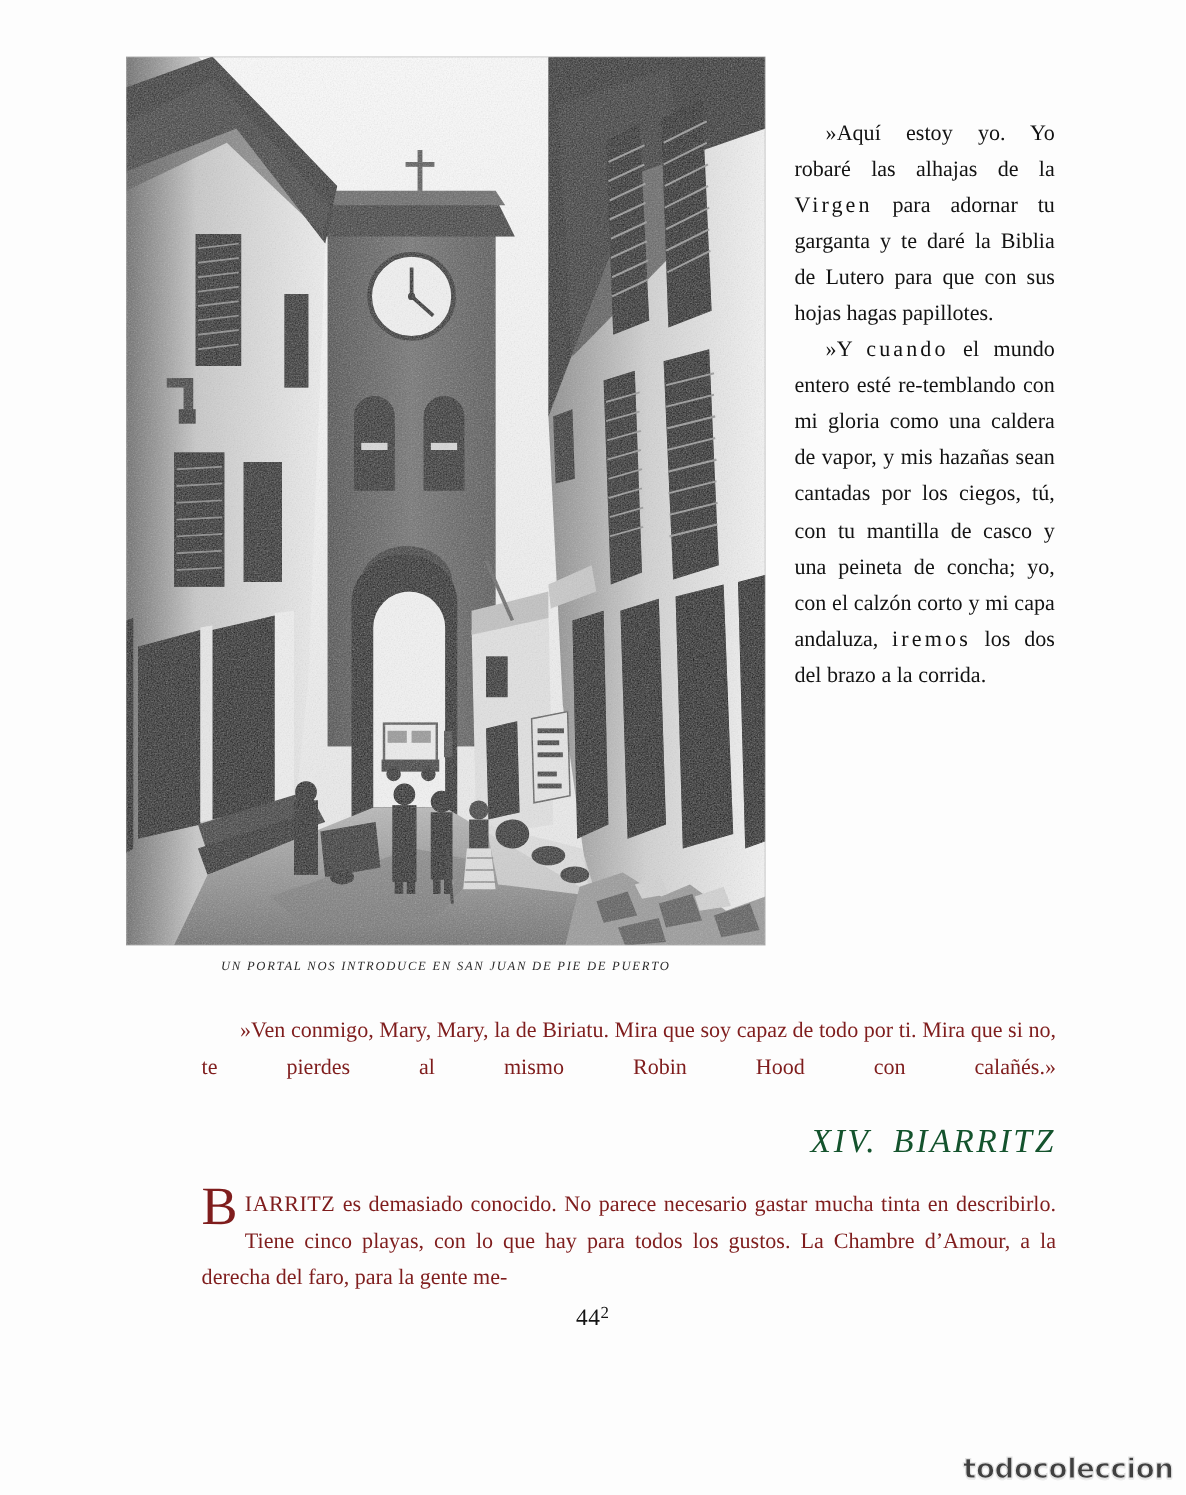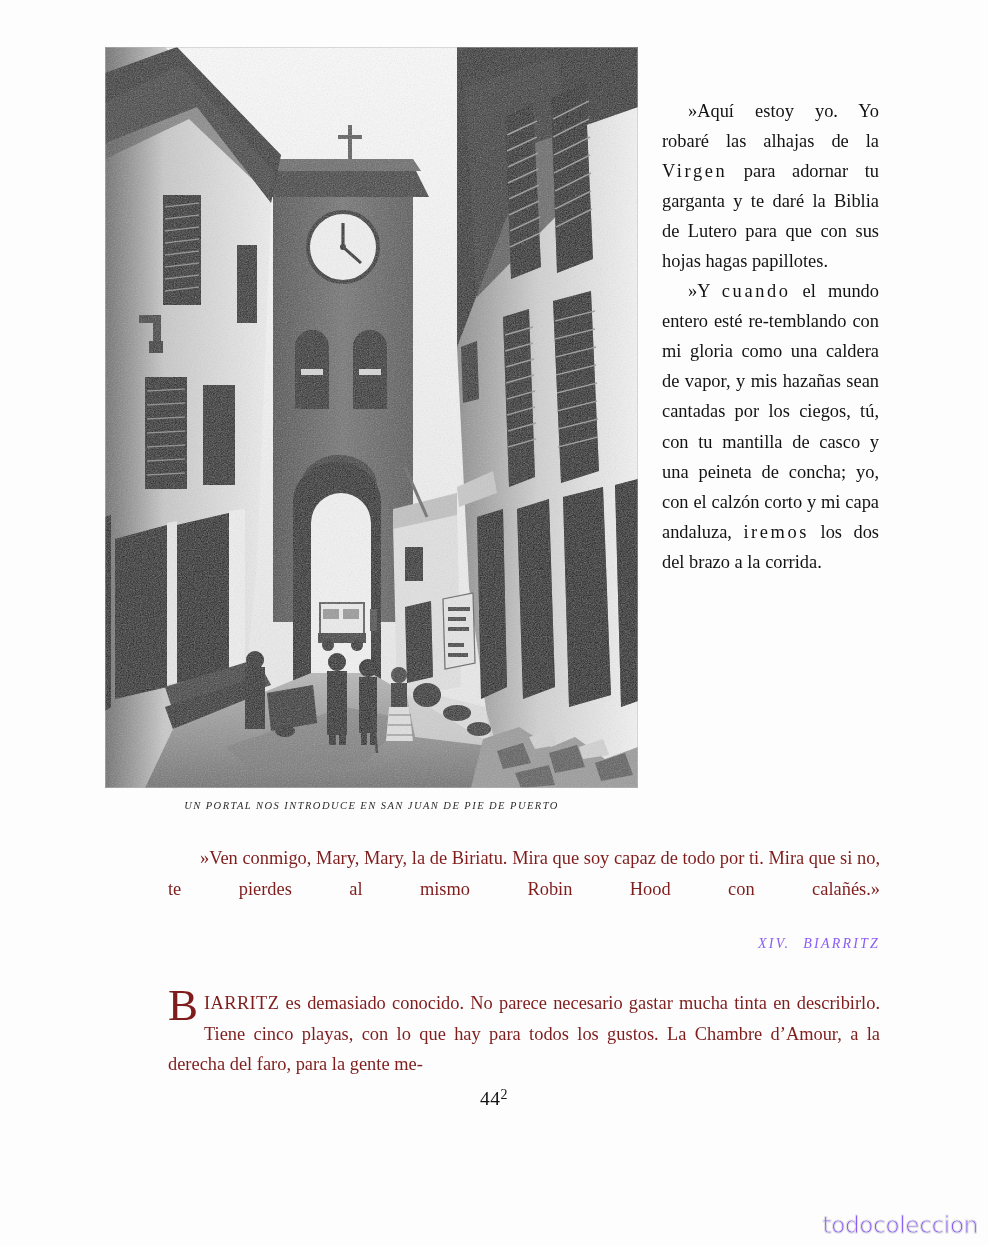--- a/index.html
+++ b/index.html
@@ -81,23 +81,23 @@
   }
   .para-mary { top: 843px; text-indent: 32px; }
 
   .section-heading {
     position: absolute;
     left: 168px;
     width: 712px;
     top: 936px;
     text-align: right;
     font-style: italic;
-    font-size: 14px;
+    font-size: 28px;
     letter-spacing: 2.2px;
-    color: #8b5cf6;
+    color: #14532d;
   }
   .section-heading .numeral { margin-right: 13px; }
 
   .para-biarritz {
     top: 988px;
     text-align-last: left;
     line-height: 30.5px;
   }
   .dropcap {
     float: left;
@@ -123,24 +123,24 @@
     letter-spacing: 0.5px;
   }
   .folio sup { font-size: 0.72em; vertical-align: 0.42em; }
 
   
   .watermark {
     position: absolute;
     right: 10px;
     bottom: 8px;
     font-family: "DejaVu Sans", "Liberation Sans", sans-serif;
-    font-weight: normal;
+    font-weight: bold;
     font-size: 23px;
     letter-spacing: -0.3px;
-    color: #8b5cf6;
+    color: #404040;
     -webkit-text-stroke: 1px #e4e4e4;
     text-shadow: 0 1px 0 #ededed;
     user-select: none;
     margin-left: 16px;
   }
 </style>
 </head>
 <body>
 
 <div class="page">

